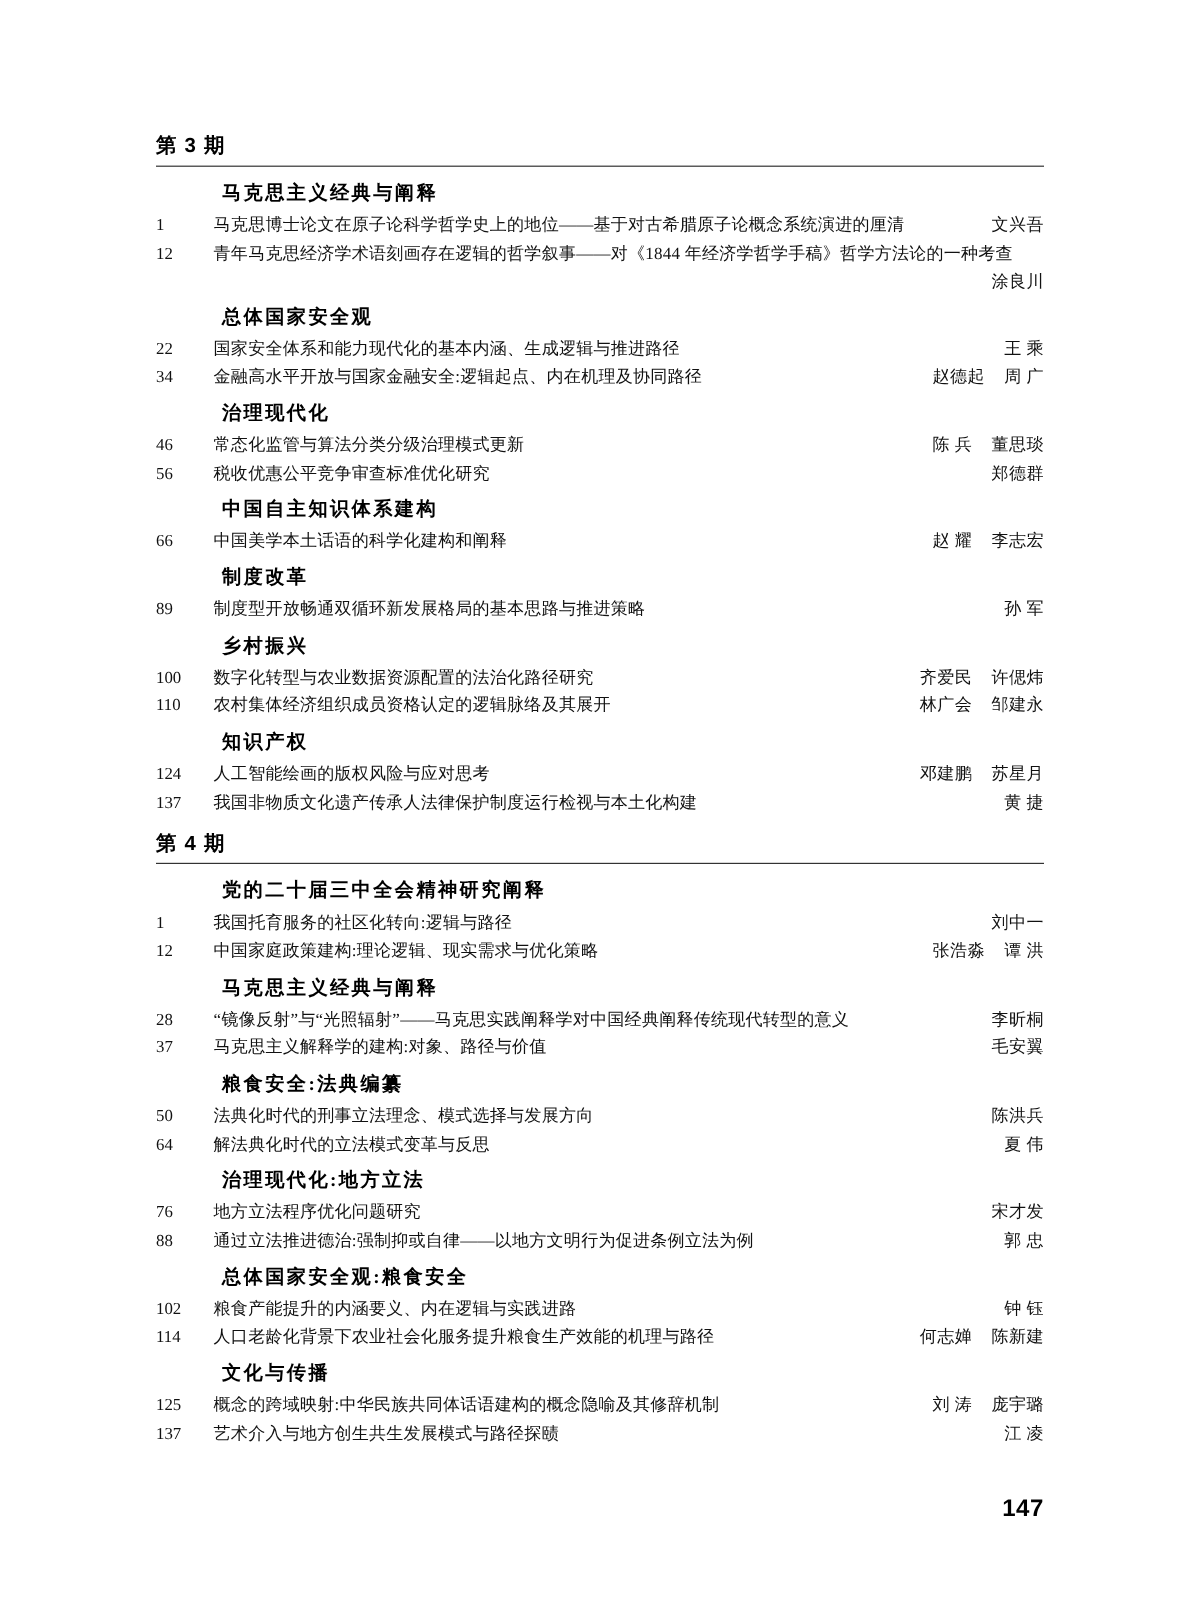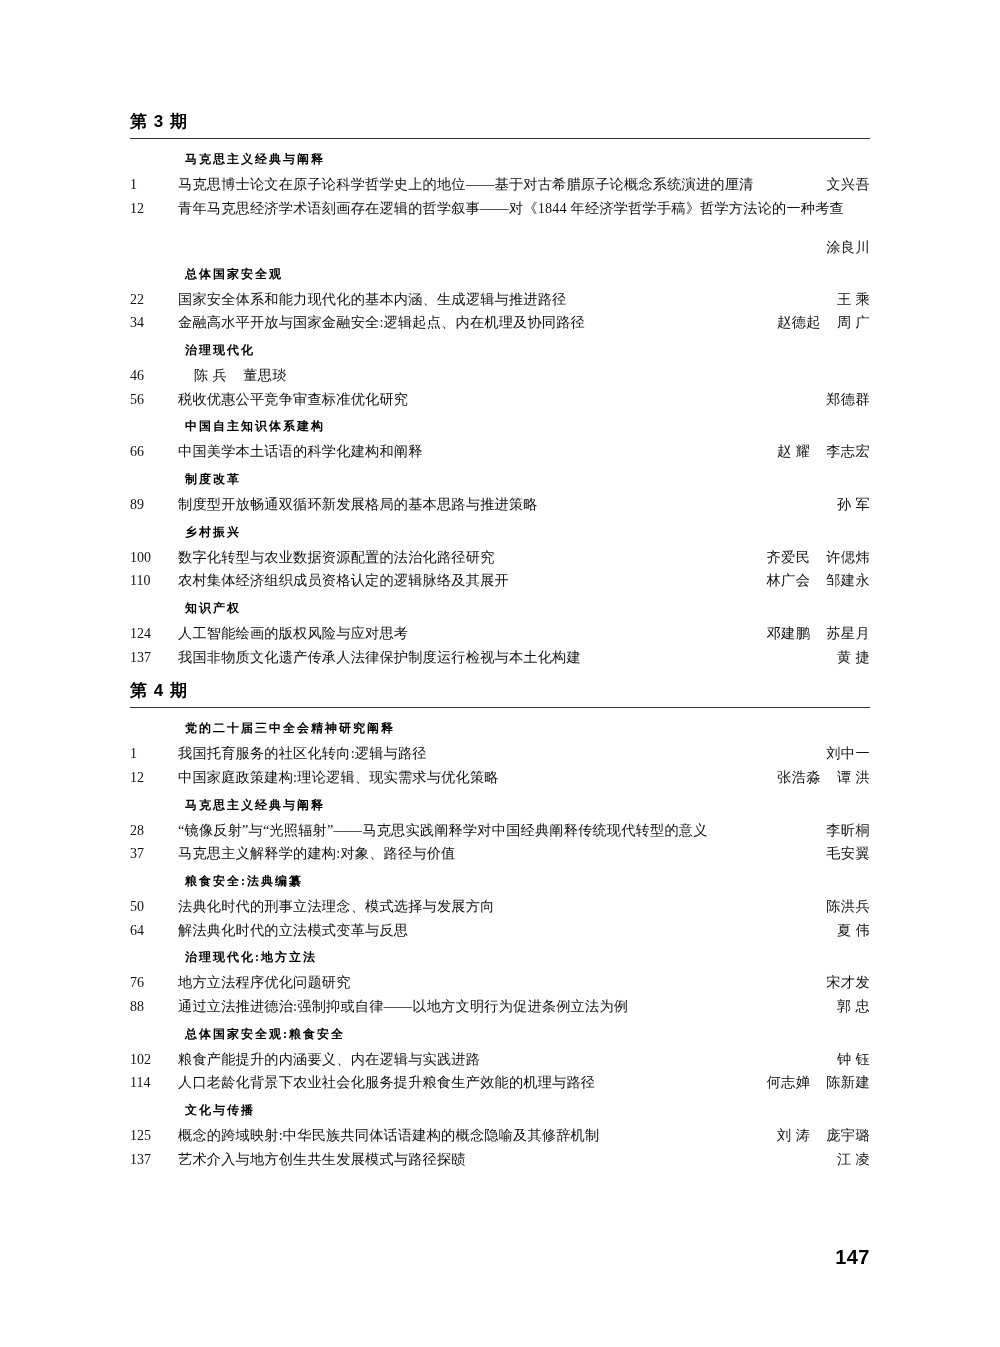--- a/index.html
+++ b/index.html
@@ -32,21 +32,21 @@
     color: #000;
     padding-bottom: 5px;
   }
   .issue-rule {
     border-bottom: 1px solid #333;
     margin-bottom: 12px;
   }
   .section-title {
     font-family: "Liberation Serif", serif;
     font-weight: bold;
-    font-size: 12px;
+    font-size: 16px;
     letter-spacing: 2.0px;
     margin: 7px 0 5px 55px;
     color: #000;
   }
   .entry {
     display: flex;
     align-items: flex-start;
     font-size: 14.2px;
     line-height: 1.62;
     margin: 0;
@@ -85,21 +85,21 @@
   .entry.overflow .entry-body {
     display: block;
   }
   .entry.overflow .title {
     display: block;
     padding-right: 0;
   }
   .entry.overflow .authors {
     display: block;
     text-align: right;
-    margin-top: 16px;
+    margin-top: 0;
   }
   .folio {
     position: absolute;
     right: 130px;
     bottom: 78px;
     font-family: "Liberation Sans", sans-serif;
     font-size: 20px;
     font-weight: bold;
     letter-spacing: 0.5px;
     color: #000;
@@ -140,20 +140,21 @@
           <div class="page-no">34</div>
           <div class="entry-body">
             <div class="title">金融高水平开放与国家金融安全:逻辑起点、内在机理及协同路径</div>
             <div class="authors"><span class="au">赵德起</span><span class="au">周 广</span></div>
           </div>
         </div>
         <div class="section-title">治理现代化</div>
         <div class="entry">
           <div class="page-no">46</div>
           <div class="entry-body">
+            <div class="title">常态化监管与算法分类分级治理模式更新</div>
             <div class="authors"><span class="au">陈 兵</span><span class="au">董思琰</span></div>
           </div>
         </div>
         <div class="entry">
           <div class="page-no">56</div>
           <div class="entry-body">
             <div class="title">税收优惠公平竞争审查标准优化研究</div>
             <div class="authors"><span class="au">郑德群</span></div>
           </div>
         </div>

